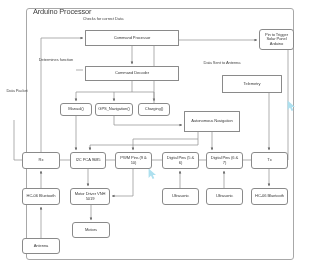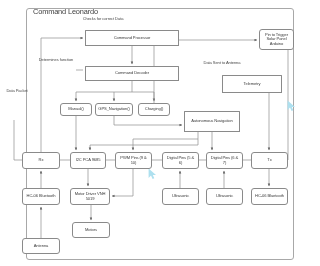--- a/index.html
+++ b/index.html
@@ -54,21 +54,21 @@
   line,path.wire{stroke:#8e8e8e;stroke-width:0.7;fill:none;}
   .cursor{position:absolute;}
 </style>
 </head>
 <body>
 
 <div id="canvas">
 
   <div class="boundary" style="left:26px;top:8px;width:266px;height:250px;"></div>
 
-  <div id="title" style="left:33px;top:8px;width:80px;">Command Leonardo</div>
+  <div id="title" style="left:33px;top:8px;width:80px;">Arduino Processor</div>
 
   <svg id="wires" viewBox="0 0 300 266">
     <defs>
       <marker id="ar" markerWidth="5" markerHeight="5" refX="3.6" refY="1.8" orient="auto">
         <path class="arrowhead" d="M0,0 L3.8,1.8 L0,3.6 z"></path>
       </marker>
     </defs>
 
     <path class="wire" d="M41,152 L41,38 L83,38" marker-end="url(#ar)"></path>
 

